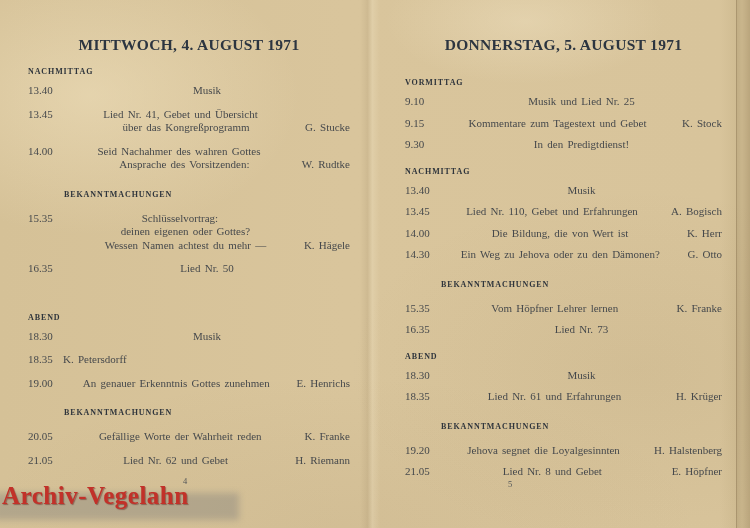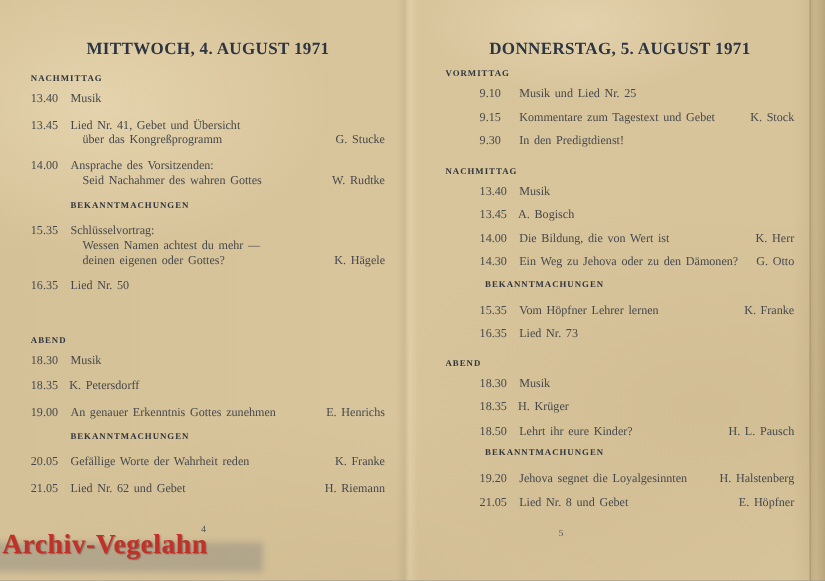--- a/index.html
+++ b/index.html
@@ -21,30 +21,30 @@
     position:absolute;left:736px;top:0;width:14px;height:528px;
     border-left:1px solid rgba(110,88,55,0.25);
     background:linear-gradient(90deg,rgba(110,88,55,0.14),rgba(110,88,55,0.04) 35%,rgba(110,88,55,0.18));
   }
   .page{position:absolute;color:#46494c;}
   .page-title{
     font-weight:bold;font-size:15.5px;letter-spacing:0.3px;color:#2c3540;
     text-align:center;white-space:nowrap;
   }
   #page-0 .page-title{margin-bottom:13px;}
-  #page-1 .page-title{margin-bottom:8px;}
+  #page-1 .page-title{margin-bottom:24px;}
   .sec-h{font-weight:bold;font-size:8px;letter-spacing:0.9px;color:#2f353c;margin-bottom:8px;}
   .row{display:flex;align-items:flex-start;font-size:11px;line-height:13.5px;word-spacing:1.5px;margin-bottom:10px;}
-  #page-1 .row{margin-bottom:8px;margin-left:31px;}
+  #page-1 .row{margin-bottom:8px;}
   .time{flex:none;width:27px;}
   .desc{flex:1;margin-left:9px;}
-  .line{display:block;}
+  .line{display:block;text-align:center;}
   .line + .line{padding-left:11px;}
   .speaker{flex:none;align-self:flex-end;white-space:nowrap;margin-left:8px;}
-  .note{font-weight:bold;font-size:8px;letter-spacing:0.9px;color:#2f353c;margin:2px 0 13px 36px;}
+  .note{font-weight:bold;font-size:8px;letter-spacing:0.9px;color:#2f353c;margin:18px 0 13px 36px;}
   #page-0 .section + .section{margin-top:37px;}
   #page-1 .section + .section{margin-top:15px;}
   .pagenum{position:absolute;font-size:8.5px;color:#515558;}
   .wband{
     position:absolute;left:-6px;top:493px;width:245px;height:27px;
     background:rgba(143,137,128,0.48);filter:blur(3px);
   }
   .wmark{
     position:absolute;left:2px;top:482px;
     font-size:25px;font-weight:bold;letter-spacing:0.5px;
@@ -72,32 +72,32 @@
             <span class="time">13.45</span>
             <span class="desc">
               <span class="line">Lied Nr. 41, Gebet und Übersicht</span>
               <span class="line">über das Kongreßprogramm</span>
             </span>
             <span class="speaker">G. Stucke</span>
           </div>
           <div class="row">
             <span class="time">14.00</span>
             <span class="desc">
+              <span class="line">Seid Nachahmer des wahren Gottes</span>
               <span class="line">Ansprache des Vorsitzenden:</span>
-              <span class="line">Seid Nachahmer des wahren Gottes</span>
             </span>
             <span class="speaker">W. Rudtke</span>
           </div>
           <div class="note">BEKANNTMACHUNGEN</div>
           <div class="row">
             <span class="time">15.35</span>
             <span class="desc">
               <span class="line">Schlüsselvortrag:</span>
+              <span class="line">deinen eigenen oder Gottes?</span>
               <span class="line">Wessen Namen achtest du mehr —</span>
-              <span class="line">deinen eigenen oder Gottes?</span>
             </span>
             <span class="speaker">K. Hägele</span>
           </div>
           <div class="row">
             <span class="time">16.35</span>
             <span class="desc">
               <span class="line">Lied Nr. 50</span>
             </span>
           </div>
         </div>
@@ -167,20 +167,23 @@
         <div class="section">
           <div class="sec-h">NACHMITTAG</div>
           <div class="row">
             <span class="time">13.40</span>
             <span class="desc">
               <span class="line">Musik</span>
             </span>
           </div>
           <div class="row">
             <span class="time">13.45</span>
+            <span class="desc">
+              <span class="line">Lied Nr. 110, Gebet und Erfahrungen</span>
+            </span>
             <span class="speaker">A. Bogisch</span>
           </div>
           <div class="row">
             <span class="time">14.00</span>
             <span class="desc">
               <span class="line">Die Bildung, die von Wert ist</span>
             </span>
             <span class="speaker">K. Herr</span>
           </div>
           <div class="row">
@@ -208,28 +211,24 @@
         <div class="section">
           <div class="sec-h">ABEND</div>
           <div class="row">
             <span class="time">18.30</span>
             <span class="desc">
               <span class="line">Musik</span>
             </span>
           </div>
           <div class="row">
             <span class="time">18.35</span>
+            <span class="desc">
+              <span class="line">Lied Nr. 61 und Erfahrungen</span>
+            </span>
             <span class="speaker">H. Krüger</span>
-          </div>
-          <div class="row">
-            <span class="time">18.50</span>
-            <span class="desc">
-              <span class="line">Lehrt ihr eure Kinder?</span>
-            </span>
-            <span class="speaker">H. L. Pausch</span>
           </div>
           <div class="note">BEKANNTMACHUNGEN</div>
           <div class="row">
             <span class="time">19.20</span>
             <span class="desc">
               <span class="line">Jehova segnet die Loyalgesinnten</span>
             </span>
             <span class="speaker">H. Halstenberg</span>
           </div>
           <div class="row">

